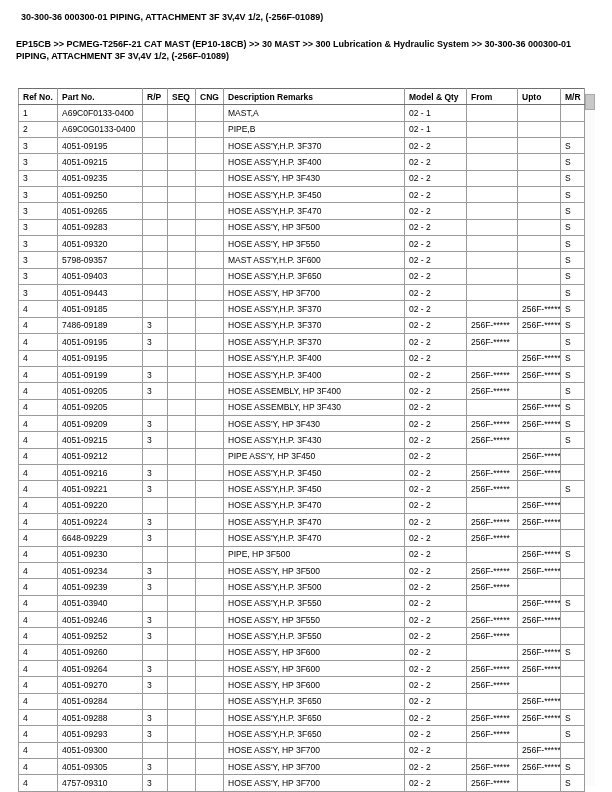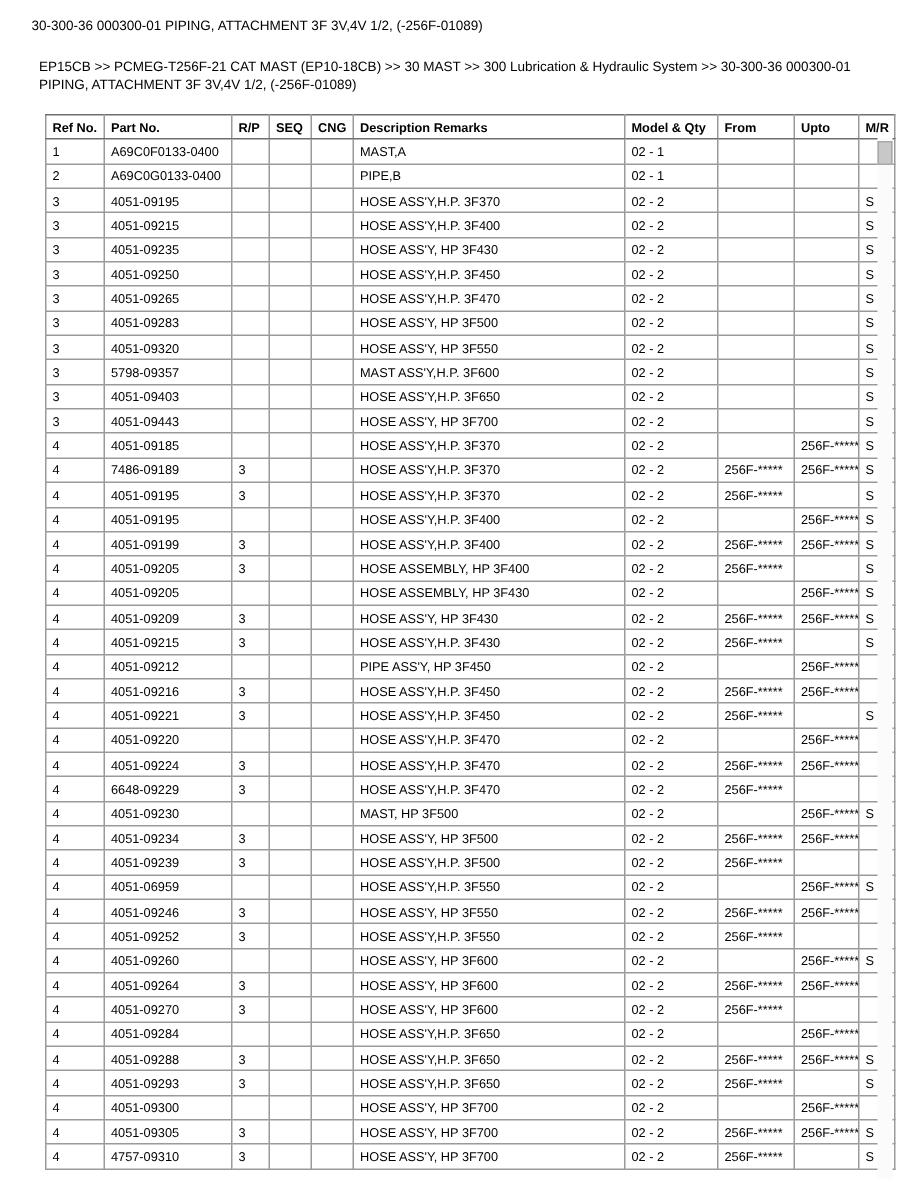--- a/index.html
+++ b/index.html
@@ -7,32 +7,32 @@
   body {
     width: 612px; height: 792px;
     background: #ffffff;
     font-family: "Liberation Sans", sans-serif;
     color: #000000;
   }
   .page { position: relative; width: 612px; height: 792px; overflow: hidden; background:#ffffff; }
 
   .doc-title {
     position: absolute; left: 21px; top: 12px;
-    font-size: 9px; font-weight: normal; white-space: nowrap;
+    font-size: 9px; font-weight: bold; white-space: nowrap;
   }
   .breadcrumb {
-    position: absolute; left: 26px; top: 38px; width: 576px;
-    font-size: 9px; font-weight: normal; line-height: 12px;
+    position: absolute; left: 16px; top: 38px; width: 576px;
+    font-size: 9px; font-weight: bold; line-height: 12px;
   }
 
   .parts-table {
-    position: absolute; left: 18px; top: 76px;
+    position: absolute; left: 18px; top: 88px;
     width: 566px; table-layout: fixed;
     border-collapse: collapse;
-    font-size: 8.5px; line-height: 10px; margin-left: 12px;
+    font-size: 8.5px; line-height: 10px;
   }
   .parts-table tr { height: 16.35px; }
   .parts-table th, .parts-table td {
     border: 1px solid #9a9a9a;
     padding: 1px 4px;
     text-align: left;
     vertical-align: middle;
     white-space: nowrap; overflow: hidden;
   }
   .parts-table thead th {
@@ -413,21 +413,21 @@
           <td>256F-*****</td>
           <td></td>
           <td></td>
         </tr>
         <tr>
           <td>4</td>
           <td>4051-09230</td>
           <td></td>
           <td></td>
           <td></td>
-          <td>MAST, HP 3F500</td>
+          <td>PIPE, HP 3F500</td>
           <td>02 - 2</td>
           <td></td>
           <td>256F-*****</td>
           <td>S</td>
         </tr>
         <tr>
           <td>4</td>
           <td>4051-09234</td>
           <td>3</td>
           <td></td>
@@ -445,21 +445,21 @@
           <td></td>
           <td></td>
           <td>HOSE ASS'Y,H.P. 3F500</td>
           <td>02 - 2</td>
           <td>256F-*****</td>
           <td></td>
           <td></td>
         </tr>
         <tr>
           <td>4</td>
-          <td>4051-06959</td>
+          <td>4051-03940</td>
           <td></td>
           <td></td>
           <td></td>
           <td>HOSE ASS'Y,H.P. 3F550</td>
           <td>02 - 2</td>
           <td></td>
           <td>256F-*****</td>
           <td>S</td>
         </tr>
         <tr>

